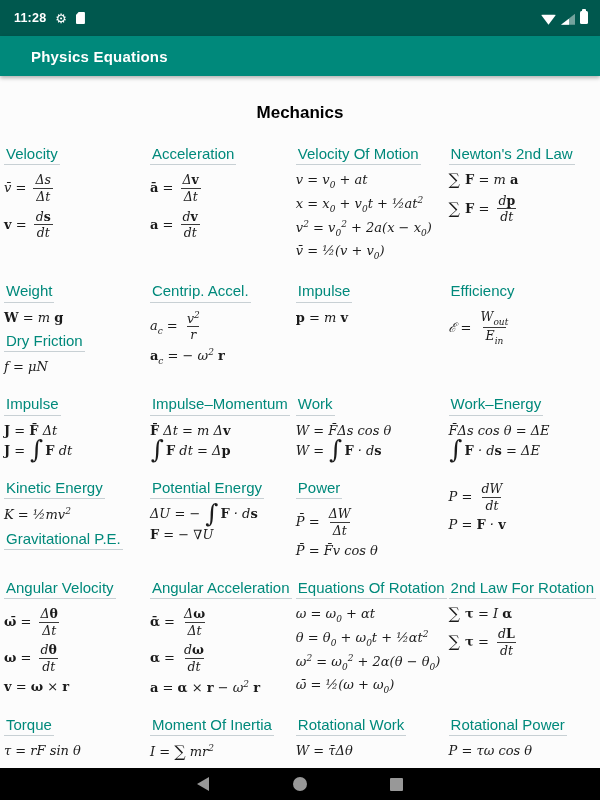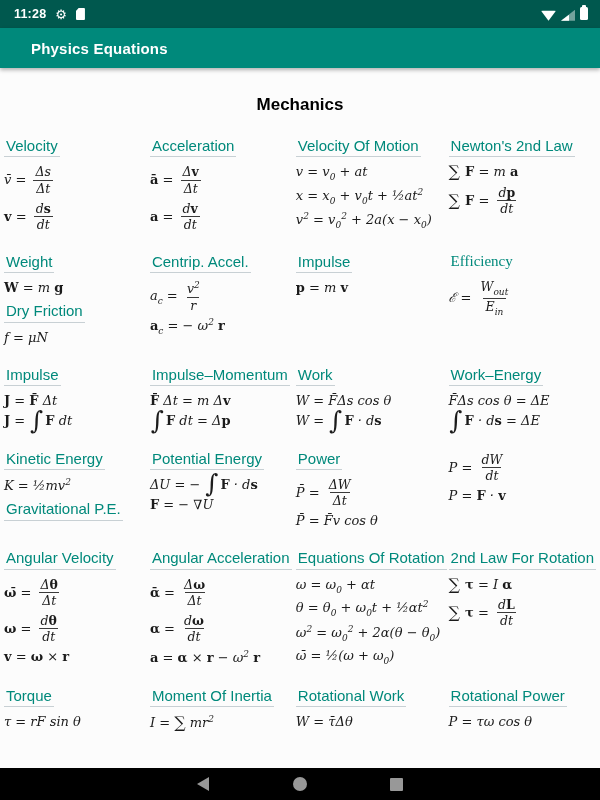--- a/index.html
+++ b/index.html
@@ -1,21 +1,21 @@
 <!DOCTYPE html>
 <html><head>
 <meta charset="utf-8">
 <style>
   * { margin:0; padding:0; box-sizing:border-box; }
   html,body { width:600px; height:800px; background:#e0e0e0; }
   .screen { width:600px; height:800px; display:flex; flex-direction:column; overflow:hidden;
             font-family:"Liberation Sans", sans-serif; background:#fcfcfc; }
 
   
-  .status-bar { height:28px; background:#00584e; color:#fff; display:flex;
+  .status-bar { height:36px; background:#00584e; color:#fff; display:flex;
                 align-items:center; justify-content:space-between; padding:0 10px; flex:0 0 auto; }
   .sb-left { display:flex; align-items:center; gap:9px; padding-left:4px; }
   .sb-time { font-size:12.5px; font-weight:bold; letter-spacing:.2px; }
   .gear { font-size:13px; line-height:1; }
   .sdcard { width:9px; height:12px; background:#fff; border-radius:1px;
             clip-path:polygon(30% 0,100% 0,100% 100%,0 100%,0 25%); }
   .sb-right { display:flex; align-items:flex-end; gap:5px; padding-right:2px; }
   .wifi { width:15px; height:11px; background:#fff;
           clip-path:polygon(0 10%,100% 10%,50% 100%); border-radius:2px; }
   .signal { position:relative; width:14px; height:11px; }
@@ -35,21 +35,21 @@
   
   .content { flex:1 1 auto; overflow:hidden; background:#fcfcfc; }
   .page-title { text-align:center; font-size:17px; font-weight:bold; color:#000;
                 margin:27px 0 20px; }
   #equation-grid { display:grid; grid-template-columns:repeat(4,1fr);
                    row-gap:14px; column-gap:2px; padding:0 4px; }
   .cell { text-align:left; overflow:visible; }
   .sec-title { display:inline-block; color:#00897b; font-size:15px; line-height:1.15;
                border-bottom:1px solid #c8d0d4; padding:0 2px 2px; margin:2px 0 3px;
                white-space:nowrap; cursor:pointer; }
-  .sec-title.no-underline { border-bottom:none;font-family:Liberation Serif, serif; }
+  .sec-title.no-underline { border-bottom:none; }
 
   .eq { font-family:"DejaVu Serif", serif; font-style:italic; font-size:13px;
         color:#1b1b1b; margin:4px 0; line-height:1.25; }
   .mv { font-weight:bold; font-style:normal; }
   .frac { display:inline-flex; flex-direction:column; align-items:center;
           vertical-align:middle; margin:0 2px; font-size:12.5px; line-height:1.25; }
   .frac .num, .frac .den { padding:0 3px; display:inline-block; }
   .frac .den { border-top:1px solid #3a3a3a; }
   .mint { font-style:normal; font-size:25px; line-height:0; vertical-align:middle;
           position:relative; top:-1px; margin:0 2px 0 1px; display:inline-block; }
@@ -100,21 +100,21 @@
               <span class="num">d<span class="mv">s</span></span>
               <span class="den">dt</span>
             </span></div></div>
         <div class="cell" style="grid-area: 1 / 2;"><div class="sec-title">Acceleration</div><div class="eq"><span class="mv">ā</span> = <span class="frac">
               <span class="num">Δ<span class="mv">v</span></span>
               <span class="den">Δt</span>
             </span></div><div class="eq"><span class="mv">a</span> = <span class="frac">
               <span class="num">d<span class="mv">v</span></span>
               <span class="den">dt</span>
             </span></div></div>
-        <div class="cell" style="grid-area: 1 / 3;"><div class="sec-title">Velocity Of Motion</div><div class="eq">v = v<sub>0</sub> + at</div><div class="eq">x = x<sub>0</sub> + v<sub>0</sub>t + ½at<sup>2</sup></div><div class="eq">v<sup>2</sup> = v<sub>0</sub><sup>2</sup> + 2a(x − x<sub>0</sub>)</div></div>
+        <div class="cell" style="grid-area: 1 / 3;"><div class="sec-title">Velocity Of Motion</div><div class="eq">v = v<sub>0</sub> + at</div><div class="eq">x = x<sub>0</sub> + v<sub>0</sub>t + ½at<sup>2</sup></div><div class="eq">v<sup>2</sup> = v<sub>0</sub><sup>2</sup> + 2a(x − x<sub>0</sub>)</div><div class="eq">v̄ = ½(v + v<sub>0</sub>)</div></div>
         <div class="cell" style="grid-area: 1 / 4;"><div class="sec-title">Newton's 2nd Law</div><div class="eq"><span class="msum">∑ </span><span class="mv">F</span> = m <span class="mv">a</span></div><div class="eq"><span class="msum">∑ </span><span class="mv">F</span> = <span class="frac">
               <span class="num">d<span class="mv">p</span></span>
               <span class="den">dt</span>
             </span></div></div>
         <div class="cell" style="grid-area: 2 / 1;"><div class="sec-title">Weight</div><div class="eq"><span class="mv">W</span> = m <span class="mv">g</span></div><div class="sec-title">Dry Friction</div><div class="eq">f = μN</div></div>
         <div class="cell" style="grid-area: 2 / 2;"><div class="sec-title">Centrip. Accel.</div><div class="eq">a<sub>c</sub> = <span class="frac">
               <span class="num">v<sup>2</sup></span>
               <span class="den">r</span>
             </span></div><div class="eq"><span class="mv">a</span><sub>c</sub> = − ω<sup>2</sup> <span class="mv">r</span></div></div>
         <div class="cell" style="grid-area: 2 / 3;"><div class="sec-title">Impulse</div><div class="eq"><span class="mv">p</span> = m <span class="mv">v</span></div></div>

